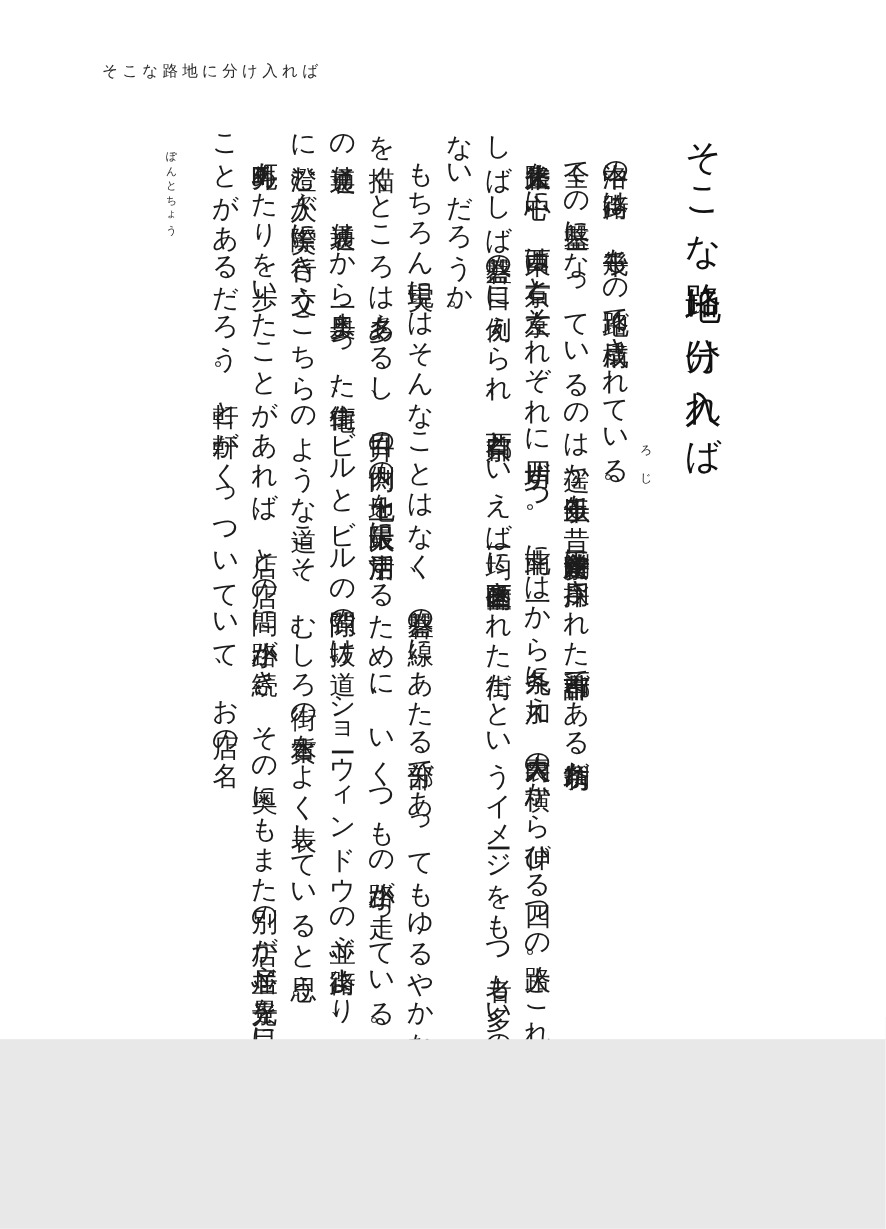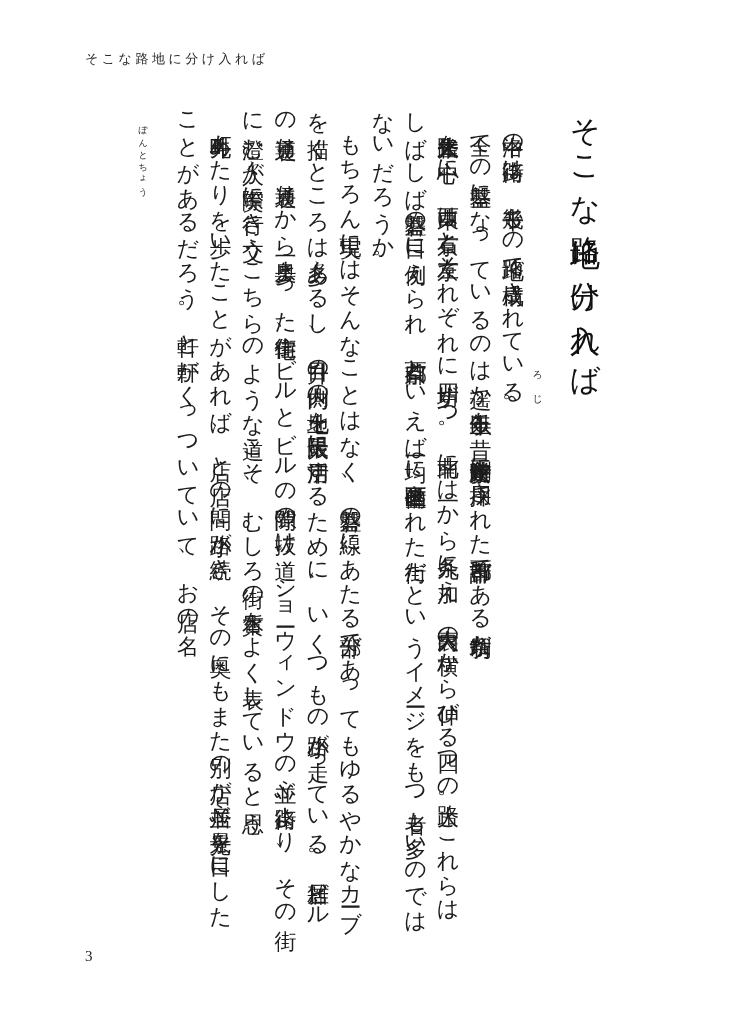--- a/index.html
+++ b/index.html
@@ -1,20 +1,20 @@
 <!DOCTYPE html>
 <html lang="ja"><head>
 <meta charset="utf-8">
 <style>
   html, body { margin: 0; padding: 0; }
   body { background: #e8e8e8; }
   .page {
     position: relative;
     width: 738px;
-    height: 1024px;
+    height: 866px;
     margin: 0 auto;
     background: #ffffff;
     color: #1c1c1c;
     font-family: "Liberation Serif", "DejaVu Serif", serif;
     overflow: hidden;
   }
   
   .running-header {
     position: absolute;
     top: 50px;

